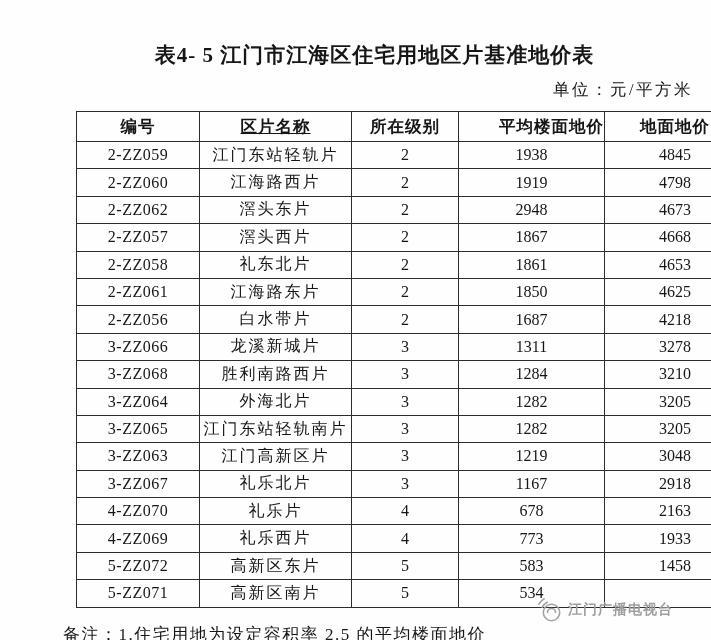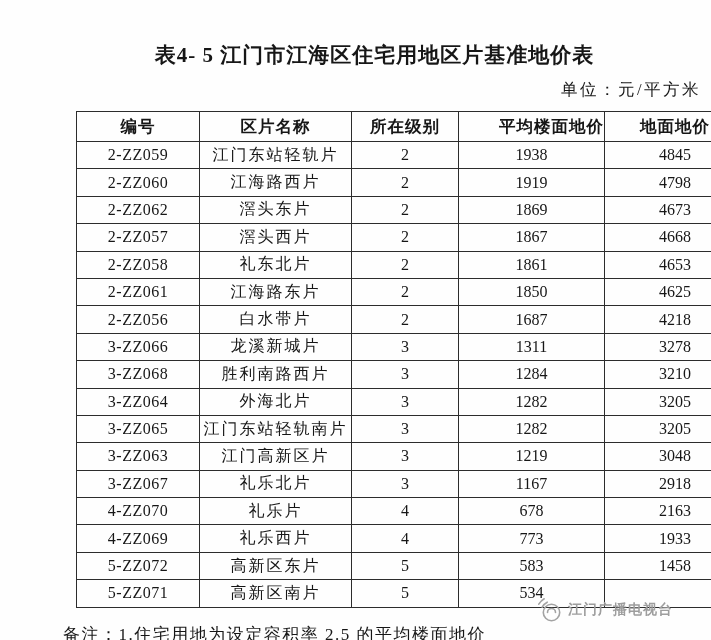--- a/index.html
+++ b/index.html
@@ -23,21 +23,21 @@
     width: 100%;
     margin: 11px;
     text-align: center;
     font-size: 21px;
     font-weight: bold;
     letter-spacing: 1px;
   }
   .unit-label {
     position: absolute;
     top: 79px;
-    right: 10px;
+    right: 18px;
     font-size: 16.5px;
     letter-spacing: 2.5px;
   }
   table.price-table {
     position: absolute;
     left: 38px;
     top: 111px;
     width: 670px;
     border-collapse: collapse;
     table-layout: fixed;
@@ -55,21 +55,21 @@
     height: 29px;
     font-size: 16.5px;
     font-weight: 600;
     letter-spacing: 1px;
   }
   .price-table tbody td {
     height: 26.4px;
     font-size: 16px;
   }
   .price-table th:nth-child(1) { width: 122px; }
-  .price-table th:nth-child(2) { width: 151px; }
+  .price-table th:nth-child(2) { width: 151px; text-decoration: underline; }
   .price-table th:nth-child(3) { width: 106px; }
   .price-table th:nth-child(4) { width: 145px; text-align: right; }
   .price-table th:nth-child(5) { width: auto;  }
   .price-table td:nth-child(2) { letter-spacing: 2px; }
   .price-table td:nth-child(1) { letter-spacing: 0.5px; }
   .watermark {
     position: absolute;
     left: 537px;
     top: 597px;
     display: flex;
@@ -127,21 +127,21 @@
           <td>2-ZZ060</td>
           <td>江海路西片</td>
           <td>2</td>
           <td>1919</td>
           <td>4798</td>
         </tr>
         <tr>
           <td>2-ZZ062</td>
           <td>滘头东片</td>
           <td>2</td>
-          <td>1869</td>
+          <td>2948</td>
           <td>4673</td>
         </tr>
         <tr>
           <td>2-ZZ057</td>
           <td>滘头西片</td>
           <td>2</td>
           <td>1867</td>
           <td>4668</td>
         </tr>
         <tr>

